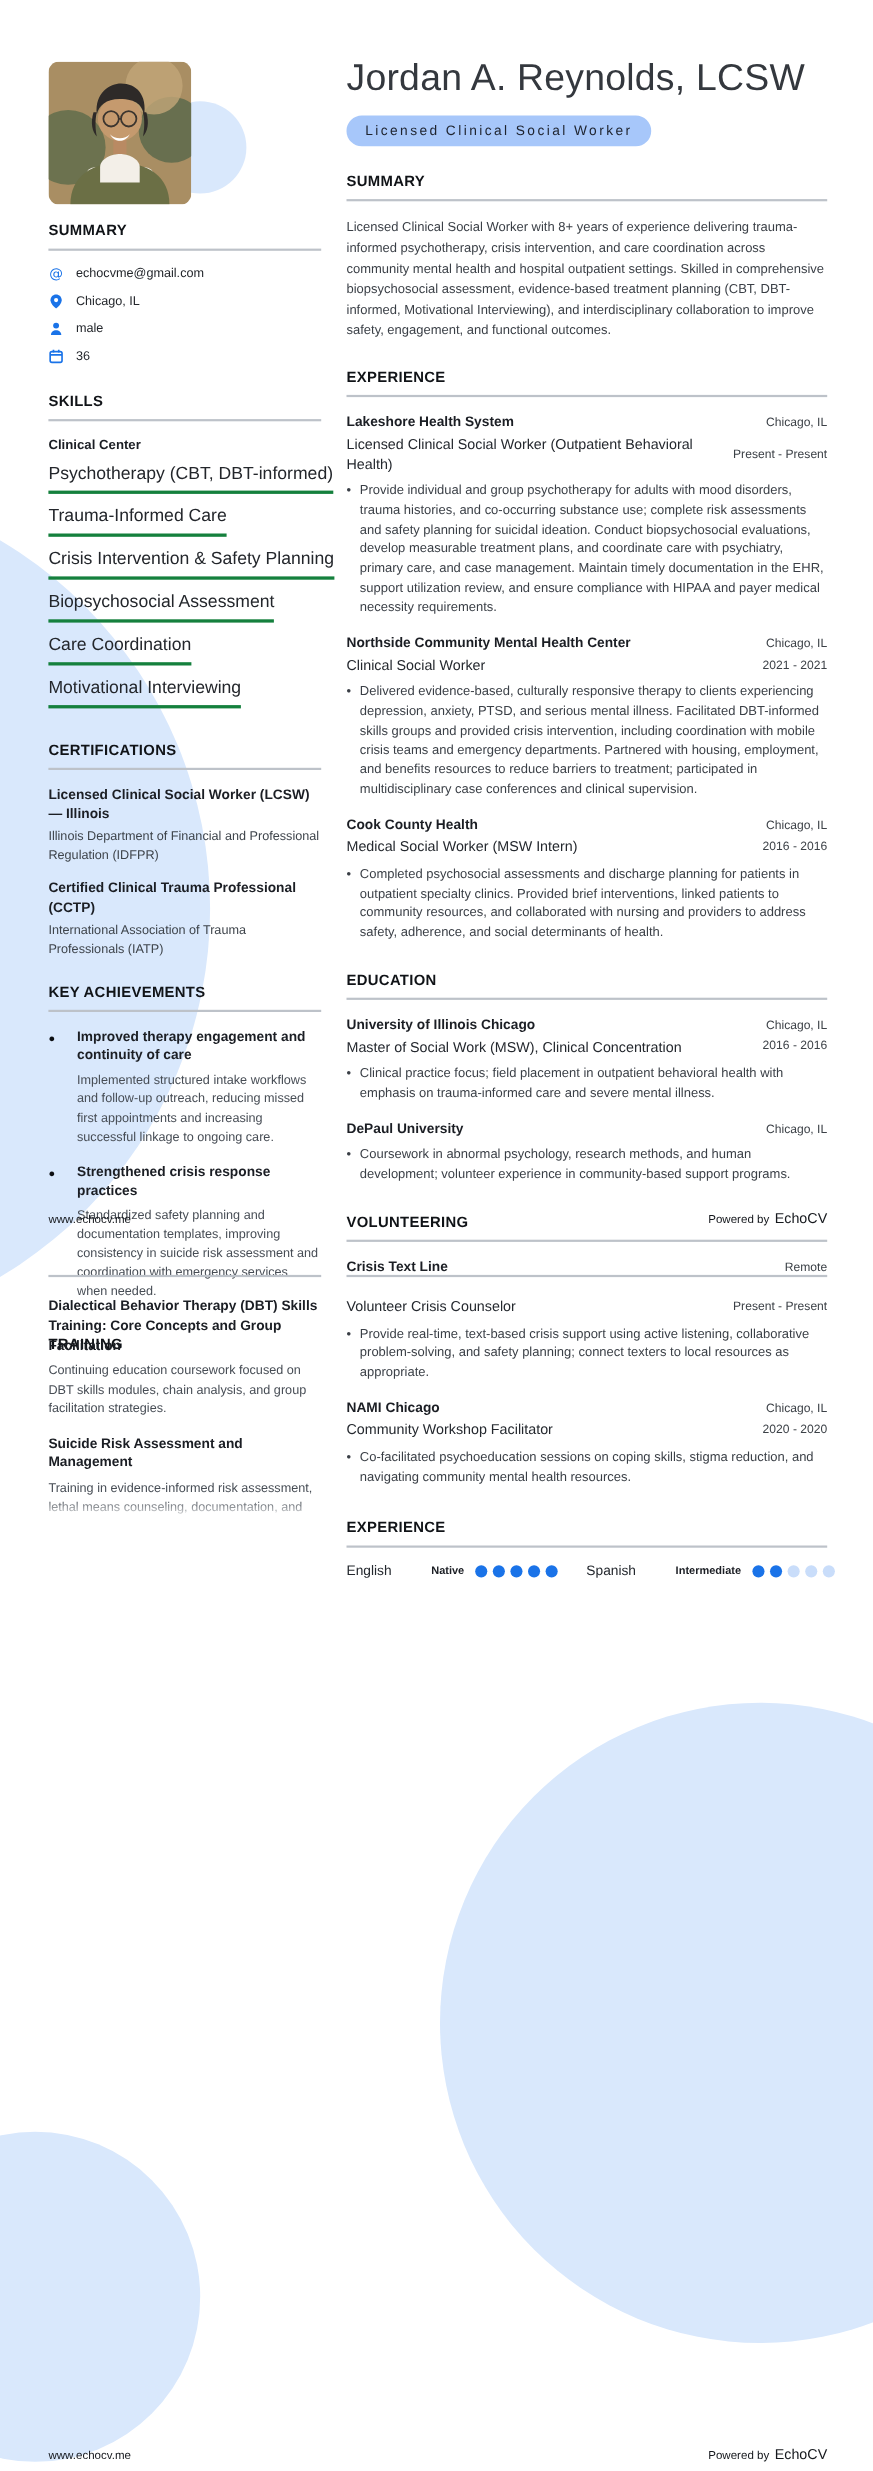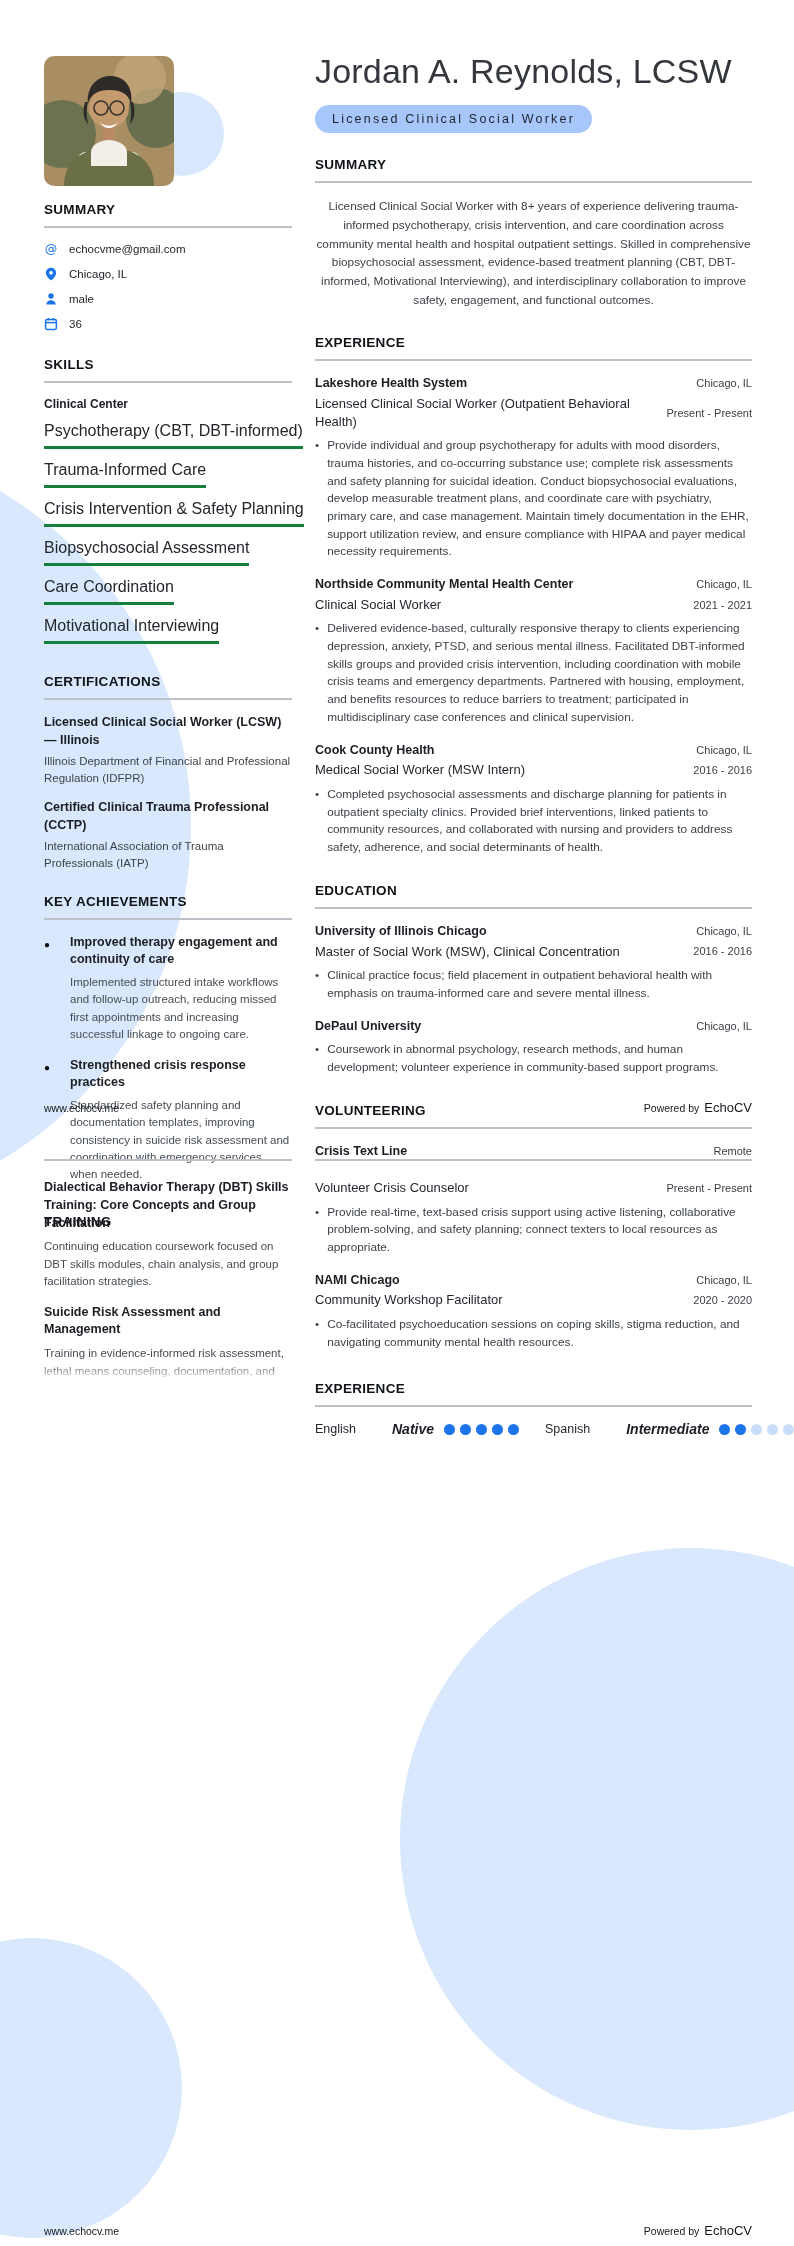--- a/index.html
+++ b/index.html
@@ -60,41 +60,41 @@
                  background:linear-gradient(rgba(255,255,255,0), #ffffff 90%); }
 
   
   .name { font-size:34px; font-weight:400; color:#34383e; line-height:1.22; letter-spacing:.2px; margin-top:-5px; }
   .badge {
     display:inline-block; margin-top:13px; background:#a7c7fa; color:#1e232e;
     font-size:12.5px; letter-spacing:2.2px; padding:7px 17px; border-radius:15px; white-space:nowrap;
   }
 
   
-  .para { font-size:11.8px; line-height:1.58; color:#3a3f46;text-align:center; }
+  .para { font-size:11.8px; line-height:1.58; color:#3a3f46; }
 
   .entry { margin-bottom:15px; }
   .r1 { display:flex; justify-content:space-between; align-items:baseline; gap:12px; }
   .org { font-size:12.5px; font-weight:700; color:#1b1e24; line-height:1.35; }
   .loc { font-size:11px; color:#3c4147; white-space:nowrap; }
   .r2 { display:flex; justify-content:space-between; align-items:center; gap:12px; margin-top:3px; }
   .role { font-size:13px; color:#24282e; line-height:1.35; flex:1 1 auto; }
   .dates { font-size:11px; color:#3c4147; white-space:nowrap; }
   .bul { display:flex; gap:8px; margin-top:7px; font-size:11.8px; line-height:1.5; color:#3a3f46; }
   .bul::before { content:"•"; color:#3a3f46; flex:none; }
 
   
   .cont-rule { border-top:2px solid #bdc2c9; margin-bottom:18px; }
 
   
   .langs { display:flex; align-items:center; margin-top:4px; }
   .lang { display:flex; align-items:center; }
   .lang + .lang { margin-left:26px; }
   .lang-name { font-size:12.5px; color:#24282e; margin-right:36px; }
-  .lang-level { font-size:14px; font-weight:700; color:#1b1e24; margin-right:10px;font-style:italic; }
+  .lang-level { font-size:10px; font-weight:700; color:#1b1e24; margin-right:10px; }
   .dots { display:flex; gap:5px; align-items:center; }
   .dot { width:11px; height:11px; border-radius:50%; background:#c9ddfa; }
   .dot.on { background:#1a73e8; }
 
   
   .foot {
     position:absolute; left:44px; right:42px; bottom:8px;
     display:flex; justify-content:space-between; align-items:baseline;
     font-size:10.5px; color:#15181d;
   }

